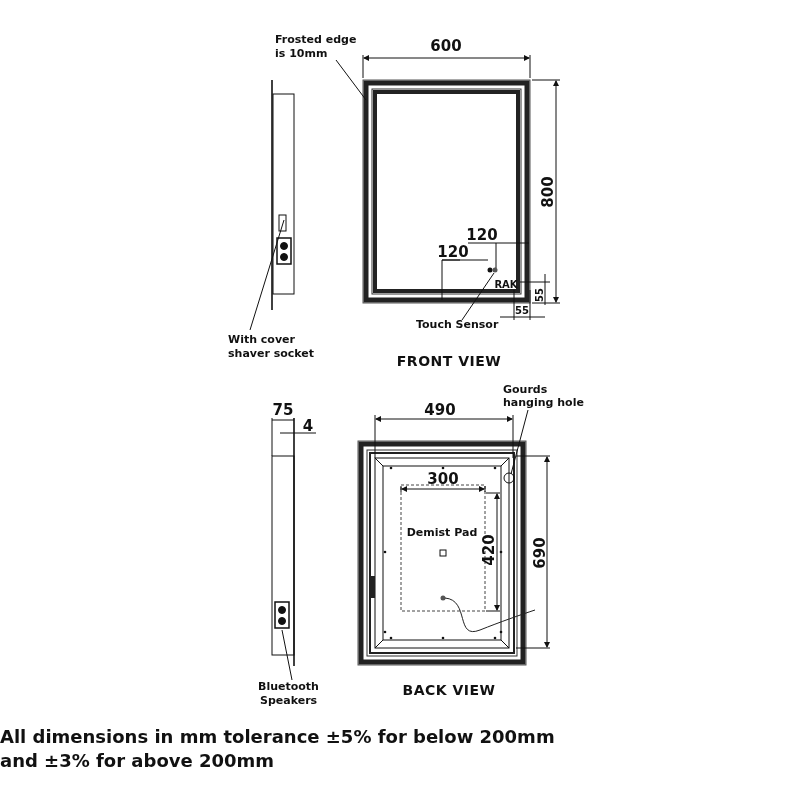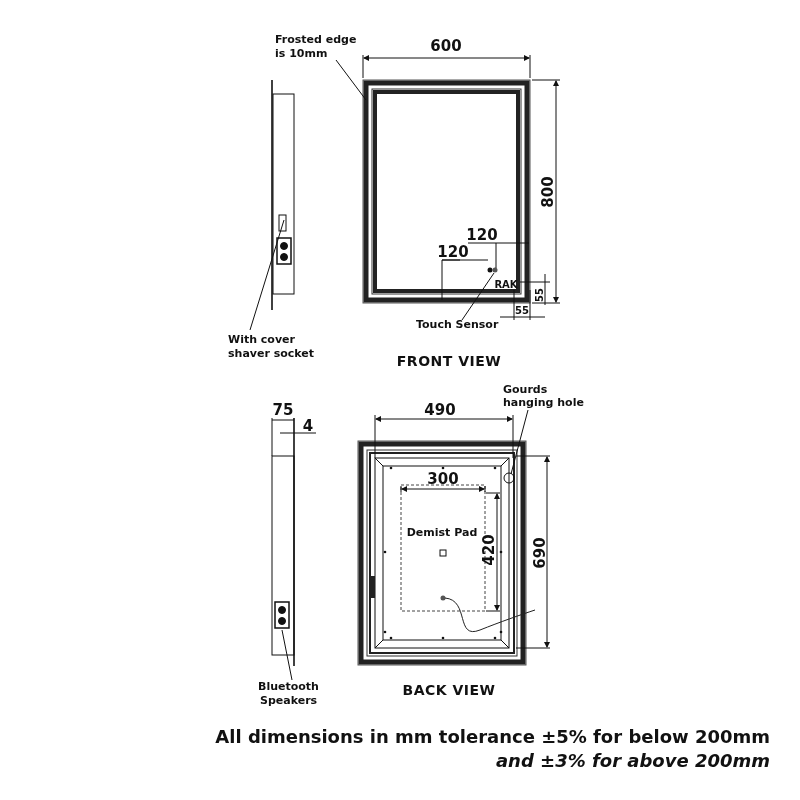--- a/index.html
+++ b/index.html
@@ -3,21 +3,21 @@
 <meta charset="utf-8">
 <style>
   html, body { margin: 0; padding: 0; background: #ffffff; }
   body { width: 800px; height: 800px; position: relative; overflow: hidden; font-family: "DejaVu Sans", sans-serif; }
   svg { position: absolute; left: 0; top: 0; }
   .lbl { font-family: "DejaVu Sans", sans-serif; fill: #111; }
   .small { font-size: 11px; font-weight: bold; }
   .dim { font-size: 15px; font-weight: bold; }
   .dimsm { font-size: 10px; font-weight: bold; }
   .view { font-size: 14px; font-weight: bold; letter-spacing: 0.5px; }
-  .note { position: absolute; left: 0; width: 770px; text-align: right; font-size: 18px; font-weight: bold; color: #111; font-family: "DejaVu Sans", sans-serif; }
+  .note { position: absolute; left: 0; width: 770px; text-align: left; font-size: 18px; font-weight: bold; color: #111; font-family: "DejaVu Sans", sans-serif; }
 </style>
 </head>
 <body>
 
 <svg width="800" height="800" viewBox="0 0 800 800">
   <defs>
     <marker id="arr" markerWidth="6" markerHeight="6" refX="5" refY="3" orient="auto">
       <path d="M0,0 L6,3 L0,6 z" fill="#111"></path>
     </marker>
     <marker id="arrS" markerWidth="6" markerHeight="6" refX="1" refY="3" orient="auto">
@@ -167,13 +167,13 @@
   <text class="lbl dim" transform="translate(545,553) rotate(-90)" text-anchor="middle">690</text>
 
   <line x1="528" y1="410" x2="511" y2="474" stroke="#111" stroke-width="1"></line>
   <text class="lbl small" x="503" y="393">Gourds</text>
   <text class="lbl small" x="503" y="406">hanging hole</text>
 
   <text class="lbl view" x="449" y="695" text-anchor="middle">BACK VIEW</text>
 </svg>
 
 <div class="note" style="top:726px;">All dimensions in mm tolerance ±5% for below 200mm</div>
-<div class="note" style="top:750px;font-style:italic;">and ±3% for above 200mm</div>
+<div class="note" style="top:750px;">and ±3% for above 200mm</div>
 
 </body></html>

